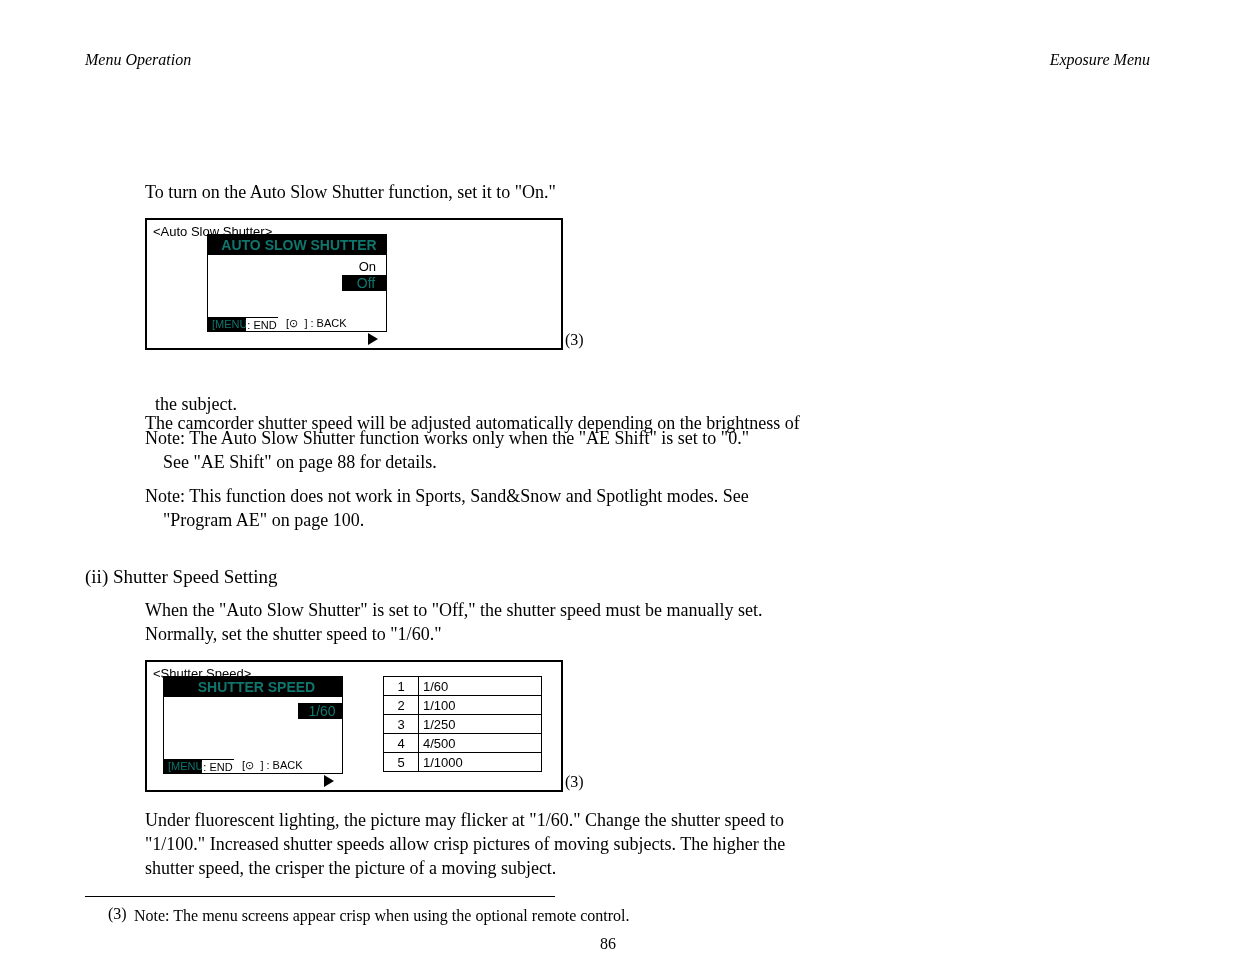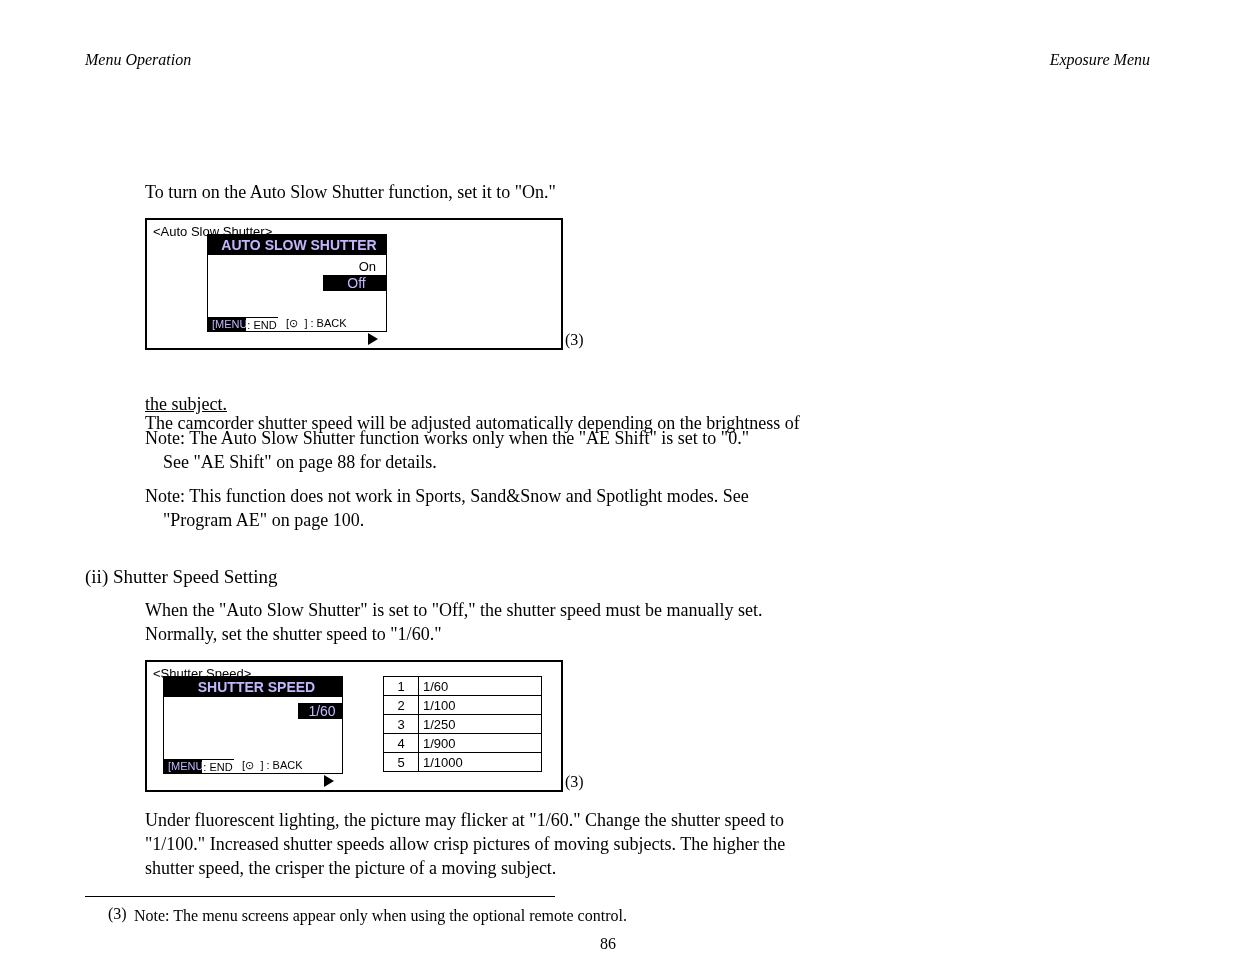--- a/index.html
+++ b/index.html
@@ -26,21 +26,21 @@
   }
   
   .screen {
     position:absolute;
     border:1px solid #000;
     background:#fff;
   }
   .blackbar {
     position:absolute;
     background:#000;
-    color:#c4b5fd;
+    color:#0f766e;
     font-family: Arial, Helvetica, sans-serif;
     font-size:14px;
     display:flex;
     align-items:center;
     padding-left:4px;
     box-sizing:border-box;
   }
   .whitecell {
     position:absolute;
     background:#fff;
@@ -97,33 +97,33 @@
 
   <div class="outerbox" style="left:145px; top:218px; width:414px; height:128px;">
     <div class="screentxt" style="left:6px; top:4px; font-size:13px;">&lt;Auto Slow Shutter&gt;</div>
 
     <div class="screen" style="left:60px; top:14px; width:178px; height:96px;">
 
       <div class="blackbar" style="left:0; top:0; right:0; height:20px; justify-content:center; font-weight:bold;">AUTO SLOW SHUTTER</div>
 
       <div class="screentxt" style="right:10px; top:24px;">On</div>
 
-      <div class="blackbar" style="right:0; top:40px; width:63px; height:16px; justify-content:center;">Off</div>
+      <div class="blackbar" style="right:0; top:40px; width:44px; height:16px; justify-content:center;">Off</div>
 
       <div class="arrow" style="left:160px; top:98px;"></div>
 
       <div class="blackbar" style="left:0; bottom:0; width:38px; height:14px; font-size:11px;">[MENU]</div>
       <div class="whitecell" style="left:38px; bottom:0; width:32px; height:14px; font-size:11px;">: END</div>
       <div class="screentxt" style="left:78px; bottom:1px; font-size:11px;">[⊙  ] : BACK</div>
     </div>
   </div>
   <div class="txt small" style="left:565px; top:330px;">(3)</div>
 
   <div class="txt" style="left:145px; top:370px;margin-top:43px;">The camcorder shutter speed will be adjusted automatically depending on the brightness of</div>
-  <div class="txt" style="left:145px; top:394px;text-decoration:underline;">the subject.</div>
+  <div class="txt" style="left:155px; top:394px;">the subject.</div>
   <div class="txt" style="left:145px; top:428px;">Note: The Auto Slow Shutter function works only when the "AE Shift" is set to "0."</div>
   <div class="txt" style="left:145px; top:452px;">    See "AE Shift" on page 88 for details.</div>
   <div class="txt" style="left:145px; top:486px;">Note: This function does not work in Sports, Sand&amp;Snow and Spotlight modes. See</div>
   <div class="txt" style="left:145px; top:510px;">    "Program AE" on page 100.</div>
 
   <div class="txt bold" style="left:85px; top:566px; font-size:19px;">(ii) Shutter Speed Setting</div>
   <div class="txt" style="left:145px; top:600px;">When the "Auto Slow Shutter" is set to "Off," the shutter speed must be manually set.</div>
   <div class="txt" style="left:145px; top:624px;">Normally, set the shutter speed to "1/60."</div>
 
   <div class="outerbox" style="left:145px; top:660px; width:414px; height:128px;">
@@ -146,33 +146,33 @@
       <div class="row">
         <div class="c1">2</div>
         <div class="c2">1/100</div>
       </div>
       <div class="row">
         <div class="c1">3</div>
         <div class="c2">1/250</div>
       </div>
       <div class="row">
         <div class="c1">4</div>
-        <div class="c2">1/900</div>
+        <div class="c2">4/500</div>
       </div>
       <div class="row">
         <div class="c1">5</div>
         <div class="c2">1/1000</div>
       </div>
     </div>
   </div>
   <div class="txt small" style="left:565px; top:772px;">(3)</div>
 
   <div class="txt" style="left:145px; top:810px;">Under fluorescent lighting, the picture may flicker at "1/60." Change the shutter speed to</div>
   <div class="txt" style="left:145px; top:834px;">"1/100." Increased shutter speeds allow crisp pictures of moving subjects. The higher the</div>
   <div class="txt" style="left:145px; top:858px;">shutter speed, the crisper the picture of a moving subject.</div>
 
   <div class="rule" style="left:85px; top:896px; width:470px;"></div>
   <div class="txt small" style="left:108px; top:904px;">(3)</div>
-  <div class="txt small" style="left:134px; top:906px;">Note: The menu screens appear only when using the optional remote control.</div>
+  <div class="txt small" style="left:134px; top:906px;">Note: The menu screens appear crisp when using the optional remote control.</div>
 
   <div class="txt small" style="left:600px; top:934px;">86</div>
 
 </div>
 
 </body></html>

